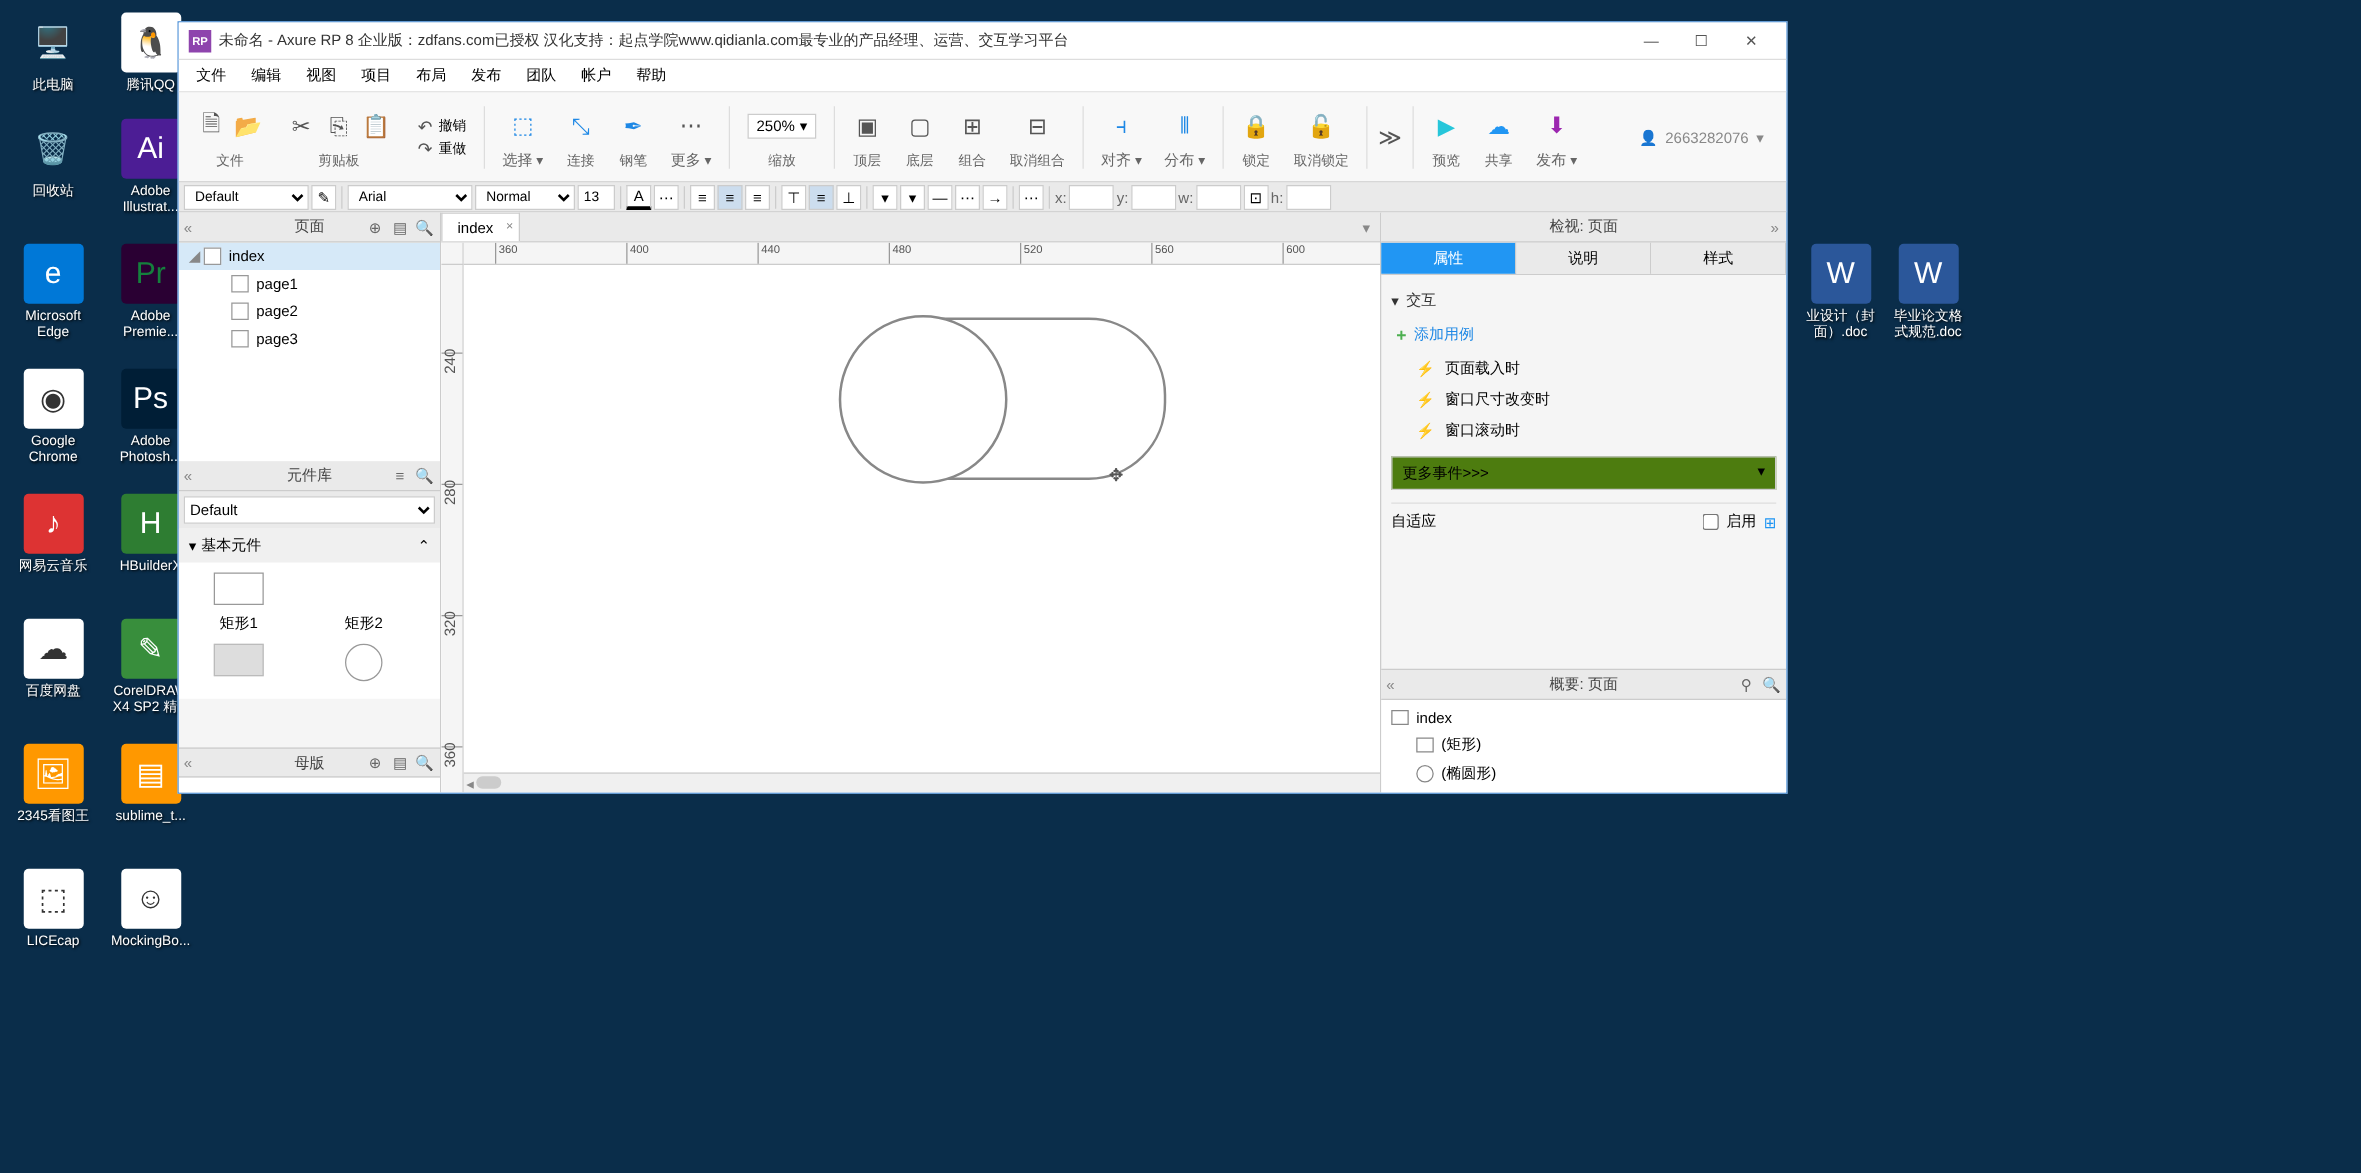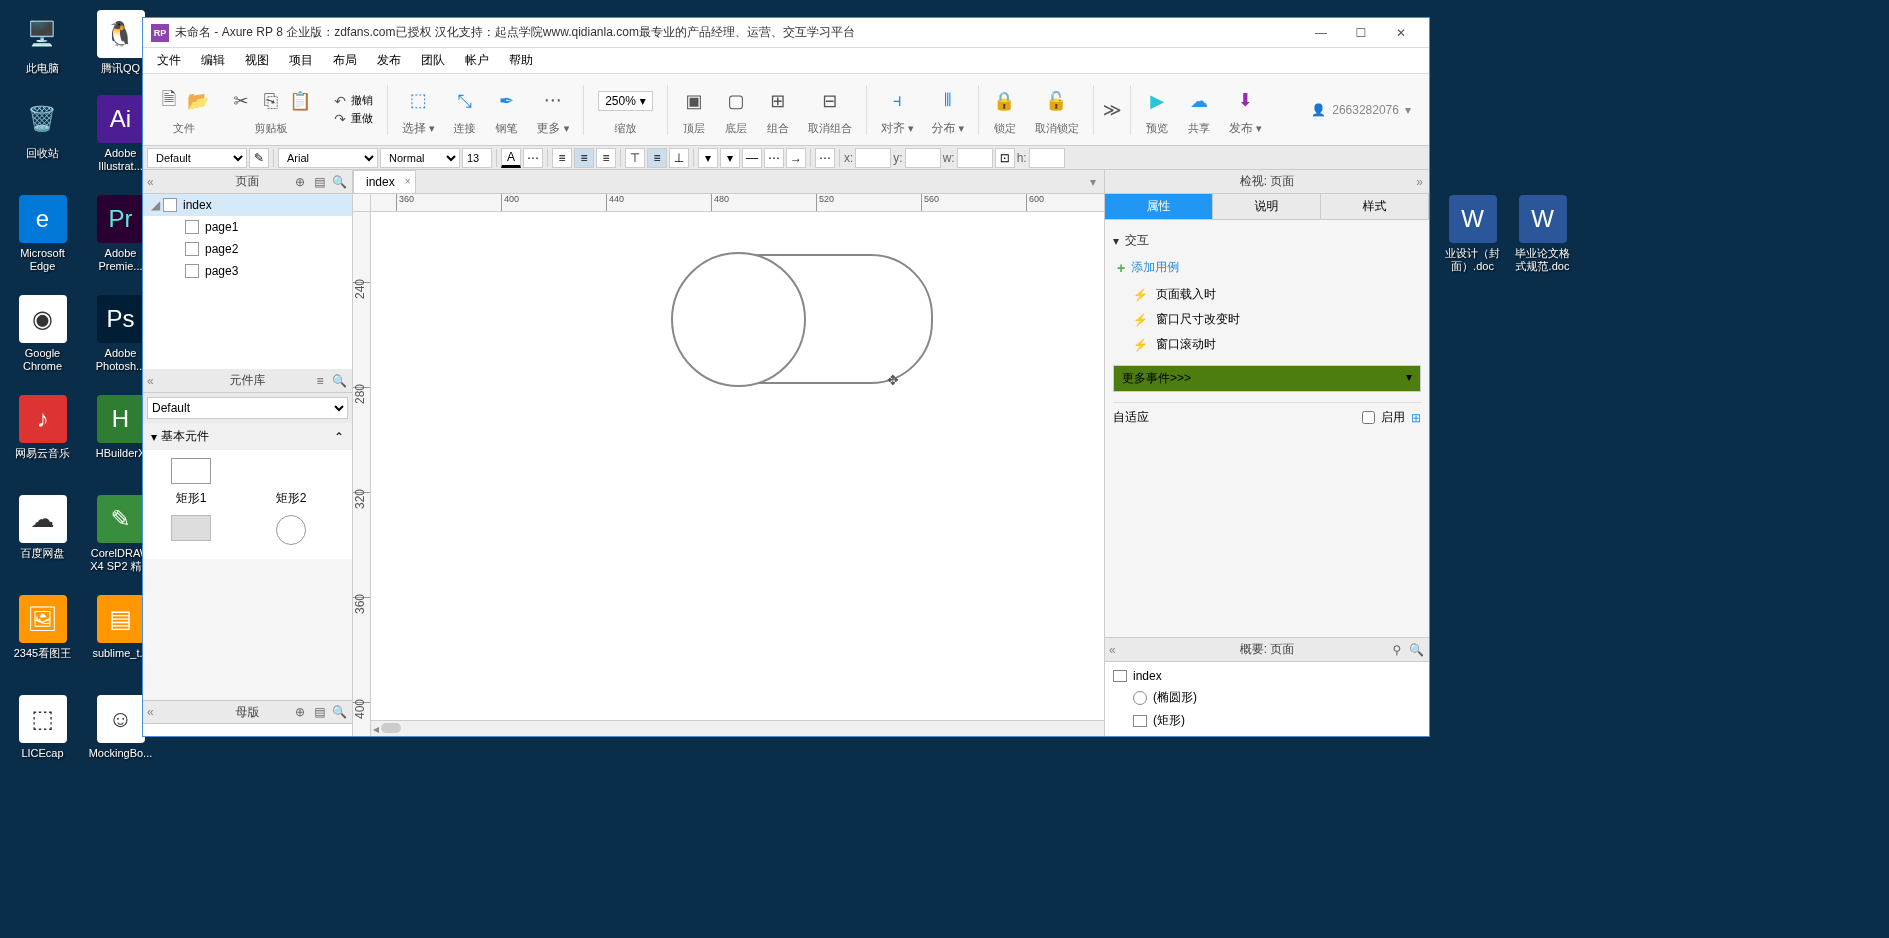--- a/index.html
+++ b/index.html
@@ -1,20 +1,20 @@
 <!DOCTYPE html>
 <html><head>
 <meta charset="utf-8">
 <style>
 *{box-sizing:border-box;margin:0;padding:0;font-family:"Microsoft YaHei",Arial,sans-serif;font-size:12px;user-select:none}
 body{background:#0a2d4a;width:1889px;height:938px;overflow:hidden;position:relative}
 .desktop-icon{position:absolute;width:65px;text-align:center;color:#fff;cursor:pointer}
 .desktop-icon .ico{width:48px;height:48px;margin:0 auto 4px;border-radius:4px;display:flex;align-items:center;justify-content:center;font-size:24px}
 .desktop-icon .lbl{font-size:11px;line-height:13px;text-shadow:1px 1px 2px #000}
-.axure-window{position:absolute;left:142px;top:17px;width:1288px;height:720px;background:#f5f5f5;border:1px solid #4a90d9;display:flex;flex-direction:column}
+.axure-window{position:absolute;left:142px;top:17px;width:1288px;height:618px;background:#f5f5f5;border:1px solid #4a90d9;display:flex;flex-direction:column}
 .titlebar{height:30px;background:#fff;display:flex;align-items:center;padding:0 8px;border-bottom:1px solid #ddd}
 .titlebar .logo{width:18px;height:18px;background:#8e44ad;color:#fff;font-size:9px;display:flex;align-items:center;justify-content:center;margin-right:6px;font-weight:bold}
 .titlebar .title{flex:1;font-size:12px;color:#333}
 .titlebar .winbtn{width:40px;height:30px;display:flex;align-items:center;justify-content:center;color:#555;cursor:pointer}
 .menubar{height:26px;background:#fff;display:flex;align-items:center;padding:0 4px;border-bottom:1px solid #ddd}
 .menubar .mi{padding:4px 10px;cursor:pointer}
 .toolbar{height:72px;background:#f8f8f8;border-bottom:1px solid #ccc;display:flex;align-items:center;padding:0 6px;gap:2px}
 .tool-group{display:flex;flex-direction:column;align-items:center;padding:4px 8px;position:relative}
 .tool-group .icons{display:flex;gap:6px;align-items:center;height:36px}
 .tool-group .glabel{font-size:11px;color:#666;margin-top:2px}
@@ -102,21 +102,21 @@
     </div>
     <div class="desktop-icon" style="left: 88px; top: 95px;">
       <div class="ico" style="background:#4c1d95;color:#fff">Ai</div>
       <div class="lbl">Adobe Illustrat...</div>
     </div>
     <div class="desktop-icon" style="left: 10px; top: 195px;">
       <div class="ico" style="background:#0078d7;color:#fff">e</div>
       <div class="lbl">Microsoft Edge</div>
     </div>
     <div class="desktop-icon" style="left: 88px; top: 195px;">
-      <div class="ico" style="background:#2a0033;color:#5eead4">Pr</div>
+      <div class="ico" style="background:#2a0033;color:#15803d">Pr</div>
       <div class="lbl">Adobe Premie...</div>
     </div>
     <div class="desktop-icon" style="left: 10px; top: 295px;">
       <div class="ico" style="background:#fff;color:#333">◉</div>
       <div class="lbl">Google Chrome</div>
     </div>
     <div class="desktop-icon" style="left: 88px; top: 295px;">
       <div class="ico" style="background:#001e36;color:#fff">Ps</div>
       <div class="lbl">Adobe Photosh...</div>
     </div>
@@ -551,24 +551,24 @@
             <span>⚲</span>
             <span>🔍</span>
           </div>
         </div>
         <div class="outline-body">
           <div class="outline-item">
             <span class="oico"></span>
             <span>index</span>
           </div>
           <div class="outline-item child">
+            <span class="oico"></span>
+            <span>(矩形)</span>
+          </div>
+          <div class="outline-item child">
             <span class="oico ellipse"></span>
             <span>(椭圆形)</span>
           </div>
-          <div class="outline-item child">
-            <span class="oico"></span>
-            <span>(矩形)</span>
-          </div>
         </div>
       </div>
     </div>
   </div>
 </div>
 
 </body></html>

